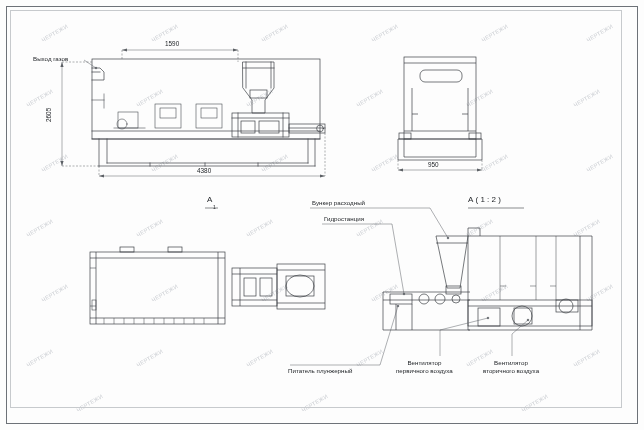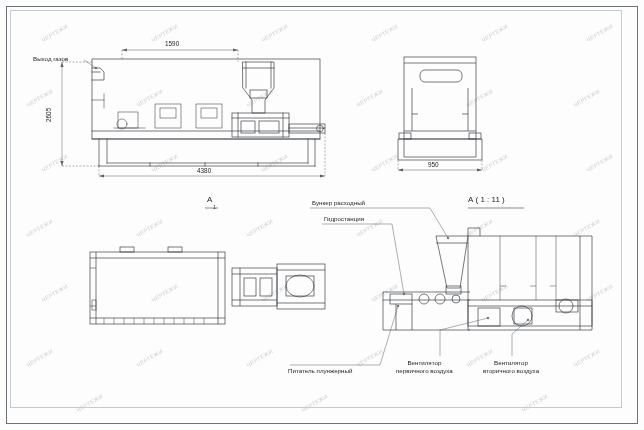--- a/index.html
+++ b/index.html
@@ -361,21 +361,21 @@
   </svg>
 
   <div class="lbl" style="left:33px; top:55px;">Выход газов</div>
   <div class="lbl dim" style="left:165px; top:40px;">1590</div>
   <div class="lbl dim" style="left:45px; top:122px; transform:rotate(-90deg); transform-origin:left top;">2605</div>
   <div class="lbl dim" style="left:197px; top:167px;">4380</div>
   <div class="lbl dim" style="left:428px; top:161px;">950</div>
 
   <div class="lbl big" style="left:207px; top:195px;">А</div>
   <div class="lbl" style="left:213px; top:204px; font-size:5px;">1</div>
-  <div class="lbl big" style="left:468px; top:195px;">А ( 1 : 11 )</div>
+  <div class="lbl big" style="left:468px; top:195px;">А ( 1 : 2 )</div>
 
   <div class="lbl" style="left:312px; top:199px;">Бункер расходный</div>
   <div class="lbl" style="left:324px; top:215px;">Гидростанция</div>
   <div class="lbl" style="left:288px; top:367px;">Питатель плунжерный</div>
 
   <div class="lbl center" style="left:396px; top:359px;">
     <span>Вентилятор</span><br>
     <span>первичного воздуха</span>
   </div>
   <div class="lbl center" style="left:483px; top:359px;">

